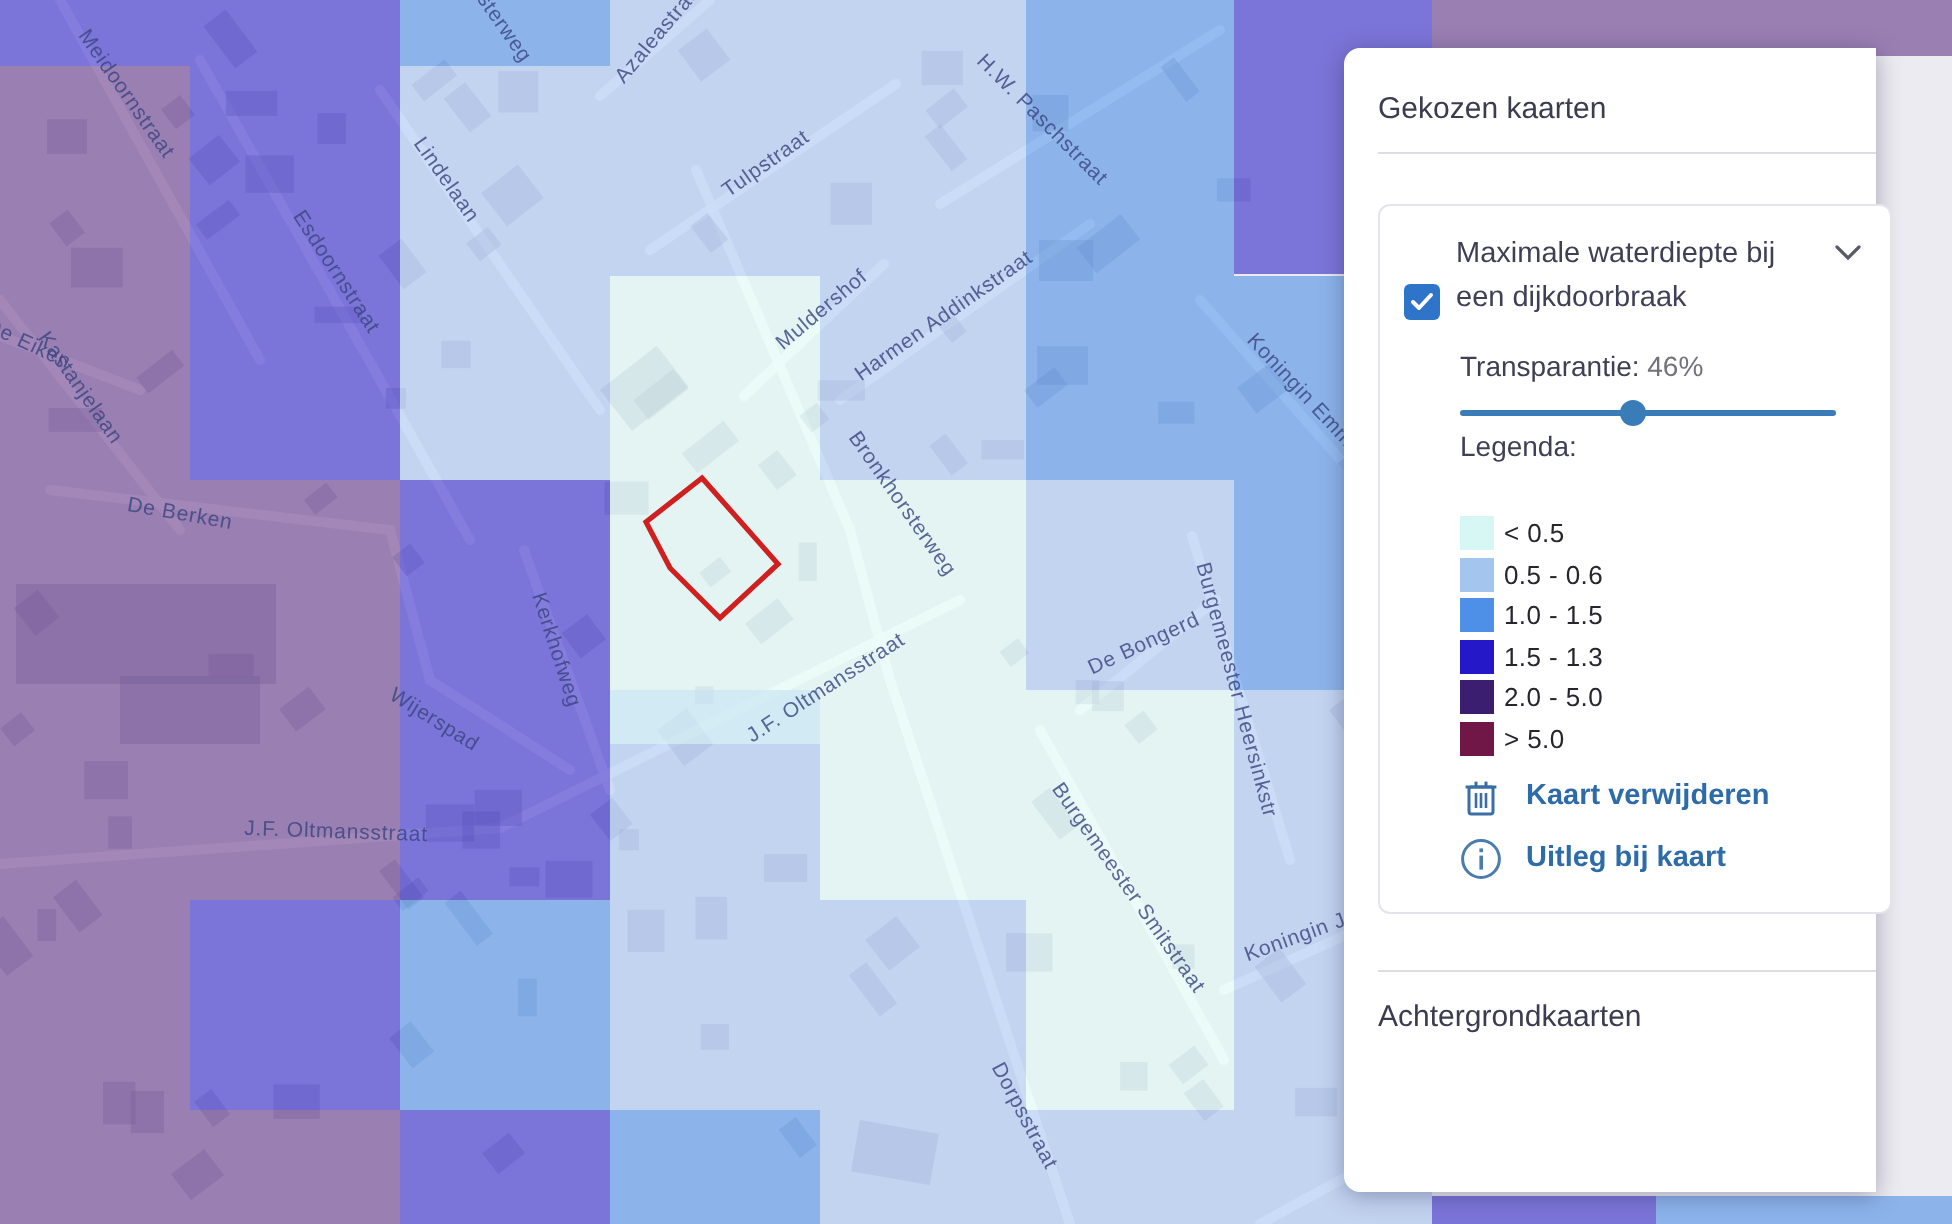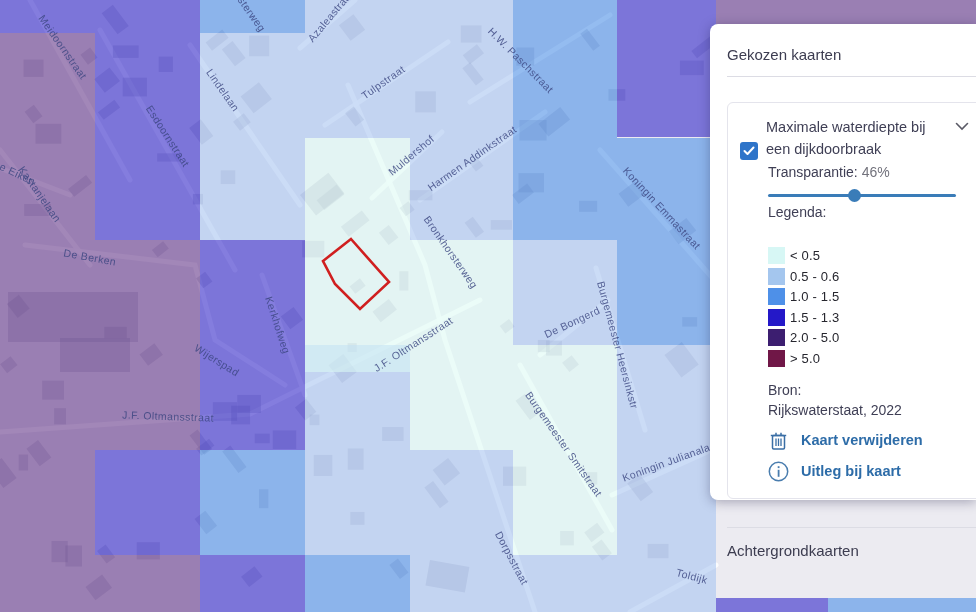--- a/index.html
+++ b/index.html
@@ -15,41 +15,41 @@
   #decor{position:absolute;left:0;top:0;z-index:1;}
   .cell{position:absolute;z-index:2;}
   .street-label{
     position:absolute;z-index:3;font-size:10.5px;letter-spacing:0.4px;
     color:rgba(59,70,128,0.82);white-space:nowrap;transform-origin:center;
   }
   #poly{position:absolute;left:0;top:0;z-index:4;}
 
   
   #panel{
-    position:absolute;left:710px;top:24px;width:266px;height:476px;z-index:10;
+    position:absolute;left:672px;top:24px;width:266px;height:572px;z-index:10;
     background:#ffffff;border-radius:8px 0 0 8px;
     box-shadow:0 2px 12px rgba(30,30,70,0.35);
     color:var(--panel-text);
   }
   #panel-inner{padding:22px 0 0 17px;height:100%;}
   .panel-title{font-size:15px;color:#3c3c50;}
   .hr{border-top:1px solid var(--divider);margin-top:13px;margin-right:0;}
   #layer-card{
     border:1px solid #e4e4ec;border-radius:6px;margin-top:25px;margin-right:-8px;
     padding:13px 12px 16px 12px;background:#fff;
   }
   .layer-head{display:flex;align-items:flex-end;position:relative;padding-right:22px;}
   .checkbox{
     width:18px;height:18px;border-radius:3px;background:var(--checkbox);
     flex:0 0 18px;display:flex;align-items:center;justify-content:center;margin-top:2px;
   }
   .layer-label{font-size:14.5px;line-height:22px;margin-left:8px;color:#3f3f55;}
   .chev{position:absolute;right:2px;top:6px;}
   .indent{margin-left:28px;}
-  .transp-line{margin-top:4px;font-size:14px;color:#3f3f55;}
+  .transp-line{margin-top:15px;font-size:14px;color:#3f3f55;}
   .transp-line .val{color:#72727c;}
   .slider{position:relative;width:188px;height:13px;margin-top:9px;}
   .slider .track{position:absolute;left:0;right:0;top:5px;height:3px;background:var(--slider);border-radius:2px;}
   .slider .handle{position:absolute;top:0;width:13px;height:13px;border-radius:50%;background:var(--slider);}
   .legend-title{margin-top:2px;font-size:14px;color:#3f3f55;}
   #legend{margin-top:27px;}
   .legend-item{display:flex;align-items:center;height:17px;margin-bottom:3.5px;}
   .legend-swatch{width:17px;height:17px;flex:0 0 17px;}
   .legend-label{font-size:13px;color:#26262e;margin-left:5px;letter-spacing:0.2px;}
   .bron{margin-top:13px;font-size:14px;line-height:20px;color:#3f3f55;}
@@ -329,24 +329,20 @@
             <div class="legend-item">
               <div class="legend-swatch" style="background: rgb(60, 30, 112);"></div>
               <span class="legend-label">2.0 - 5.0</span>
             </div>
             <div class="legend-item">
               <div class="legend-swatch" style="background: rgb(112, 23, 71);"></div>
               <span class="legend-label">&gt; 5.0</span>
             </div>
           </div>
 
-        <div class="bron">
-          <div>Bron:</div>
-          <div>Rijkswaterstaat, 2022</div>
-        </div>
 
         <div class="link-row">
           <svg width="21" height="21" viewBox="0 0 21 21">
             <rect x="4.5" y="5.5" width="12" height="13.5" rx="1.2" fill="none" stroke="#3a6ea5" stroke-width="1.5"></rect>
             <line x1="2.8" y1="5.5" x2="18.2" y2="5.5" stroke="#3a6ea5" stroke-width="1.5"></line>
             <line x1="8" y1="5.2" x2="8" y2="2.8" stroke="#3a6ea5" stroke-width="1.5"></line>
             <line x1="13" y1="5.2" x2="13" y2="2.8" stroke="#3a6ea5" stroke-width="1.5"></line>
             <line x1="8" y1="8.5" x2="8" y2="16" stroke="#3a6ea5" stroke-width="1.3"></line>
             <line x1="10.5" y1="8.5" x2="10.5" y2="16" stroke="#3a6ea5" stroke-width="1.3"></line>
             <line x1="13" y1="8.5" x2="13" y2="16" stroke="#3a6ea5" stroke-width="1.3"></line>

